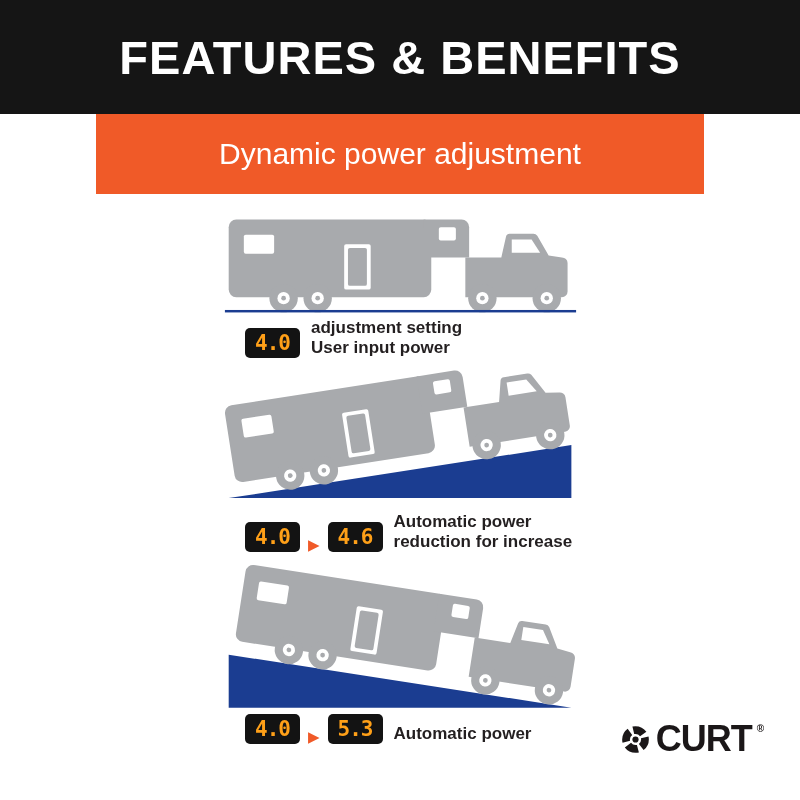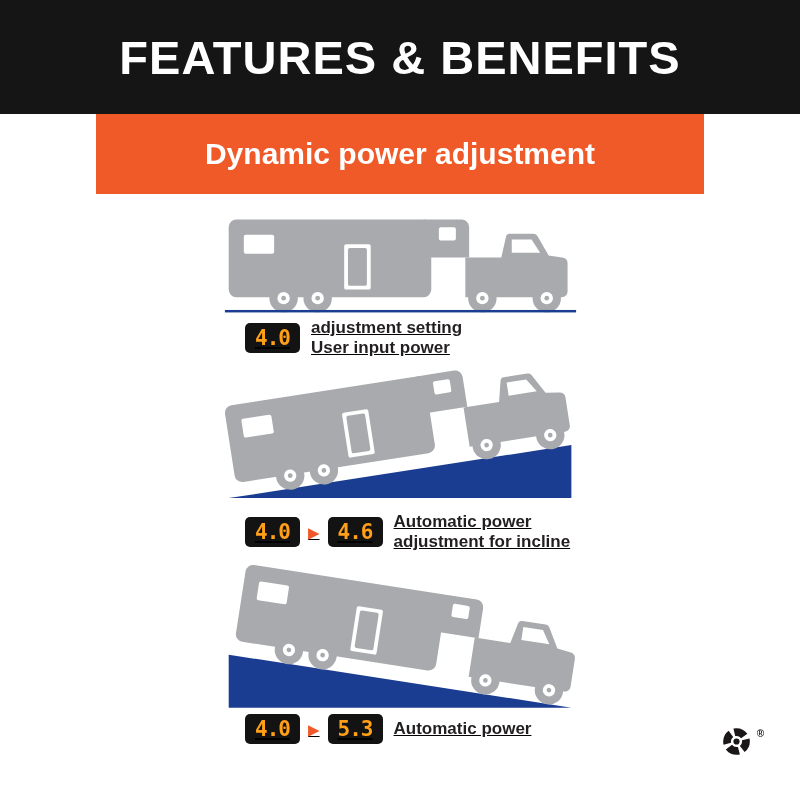--- a/index.html
+++ b/index.html
@@ -6,28 +6,28 @@
   html,body { background:#ffffff; }
   body { font-family:"Liberation Sans", sans-serif; }
   .canvas { position:relative; width:800px; height:800px; background:#fff; overflow:hidden;padding-left:40px; }
 
   .topbar { position:absolute; top:0; left:0; width:800px; height:114px; background:#151515;
             display:flex; align-items:center; justify-content:center; }
   .topbar h1 { color:#fff; font-size:47px; font-weight:bold; letter-spacing:1px; white-space:nowrap; }
 
   .orangebar { position:absolute; top:114px; left:96px; width:608px; height:80px; background:#F05A28;
                display:flex; align-items:center; justify-content:center; }
-  .orangebar h2 { color:#fff; font-size:30px; font-weight:bold; white-space:nowrap; }
+  .orangebar h2 { color:#fff; font-size:30px; font-weight:normal; white-space:nowrap; }
 
   .illus { position:absolute; display:block; }
   #illus-flat    { left:223px; top:212px; width:355px; }
   #illus-incline { left:223px; top:358px; width:355px; }
   #illus-decline { left:223px; top:560px; width:355px; }
 
-  .legend { position:absolute; display:flex; align-items:center;text-decoration:underline; }
+  .legend { position:absolute; display:flex; align-items:flex-end; }
   #legend-flat    { left:245px; top:318px; }
   #legend-incline { left:245px; top:512px; }
   #legend-decline { left:245px; top:714px; }
 
   .badge { width:55px; height:30px; background:#131313; border-radius:5px;
            display:flex; align-items:center; justify-content:center; flex:0 0 auto; }
   .digits { font-family:"DejaVu Sans Mono", monospace; font-weight:bold; font-size:21px;
             color:#FFA018; letter-spacing:-1px; line-height:1; }
   .arrow { color:#F05A28; font-size:15px; margin:0 8px; line-height:1; }
   .caption { margin-left:11px; font-size:17px; font-weight:bold; color:#231f20; line-height:20px; }
@@ -104,21 +104,21 @@
   <div id="legend-incline" class="legend">
     <span class="badge">
       <span class="digits">4.0</span>
     </span>
     <span class="arrow">▶</span>
     <span class="badge">
       <span class="digits">4.6</span>
     </span>
     <div class="caption">
       <div>Automatic power</div>
-      <div>adjustment for incline</div>
+      <div>reduction for increase</div>
     </div>
   </div>
 
   <svg id="illus-decline" class="illus" viewBox="0 -8 375 158">
     <polygon points="6,148 368,148 6,92" fill="#1B3D91"></polygon>
     <use href="#rig" transform="translate(10,-13) rotate(8.8 0 106)"></use>
   </svg>
   <div id="legend-decline" class="legend">
     <span class="badge">
       <span class="digits">4.0</span>
@@ -130,16 +130,17 @@
     <div class="caption">
       <div>Automatic power</div>
     </div>
   </div>
 
   <div class="logo">
     <svg viewBox="0 0 36 36" width="31" height="31">
       <circle cx="18" cy="18" r="11" fill="none" stroke="#1b1718" stroke-width="9" stroke-dasharray="13 4.3" stroke-dashoffset="3"></circle>
       <circle cx="18" cy="18" r="3.6" fill="#1b1718"></circle>
     </svg>
+    <span class="brand">CURT</span>
     <sup>®</sup>
   </div>
 
 </div>
 
 </body></html>

